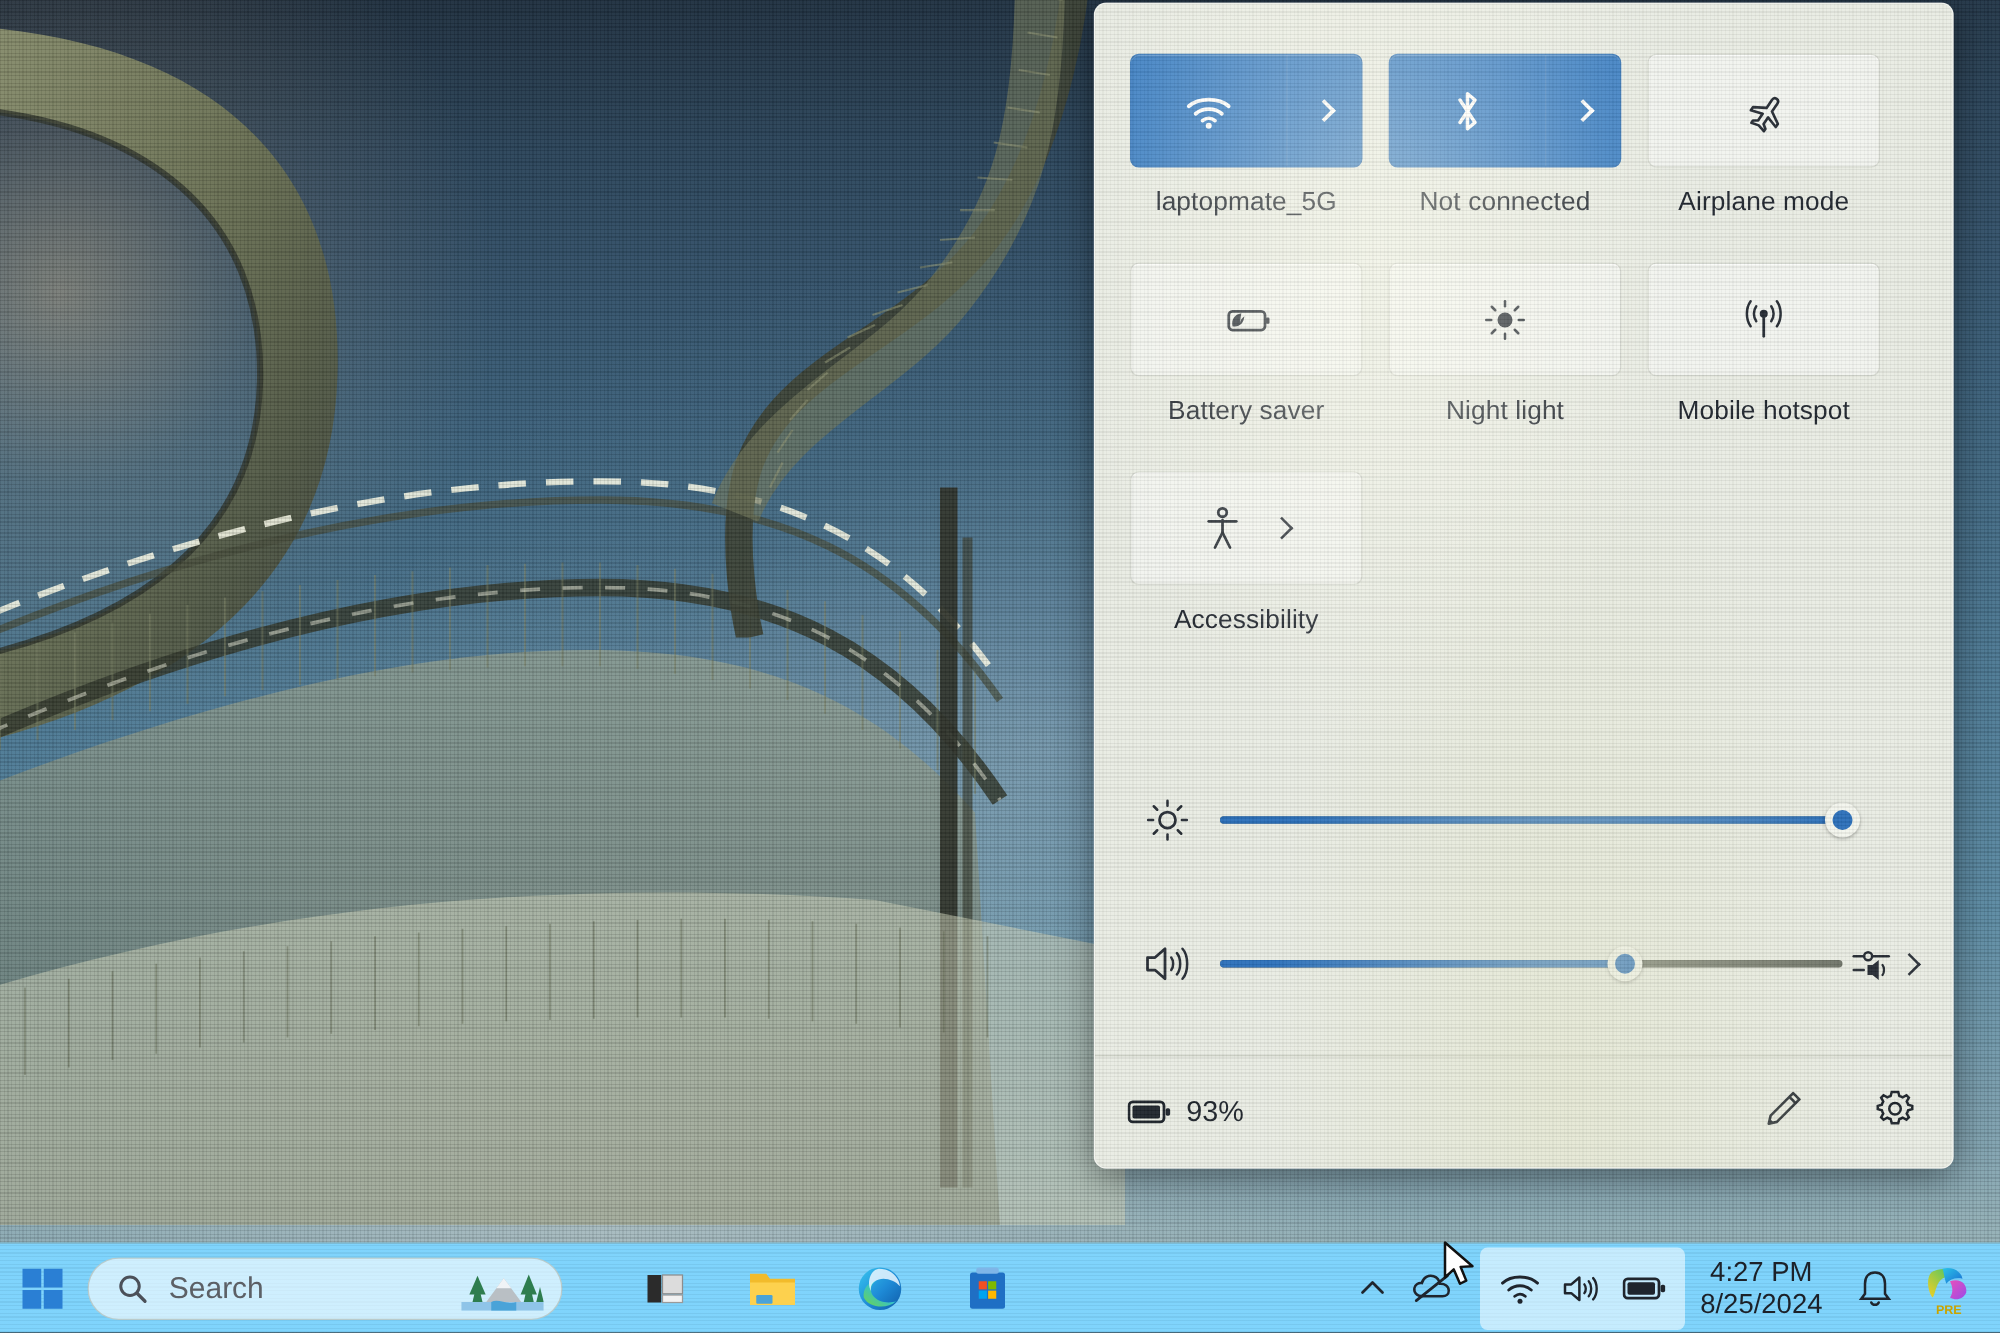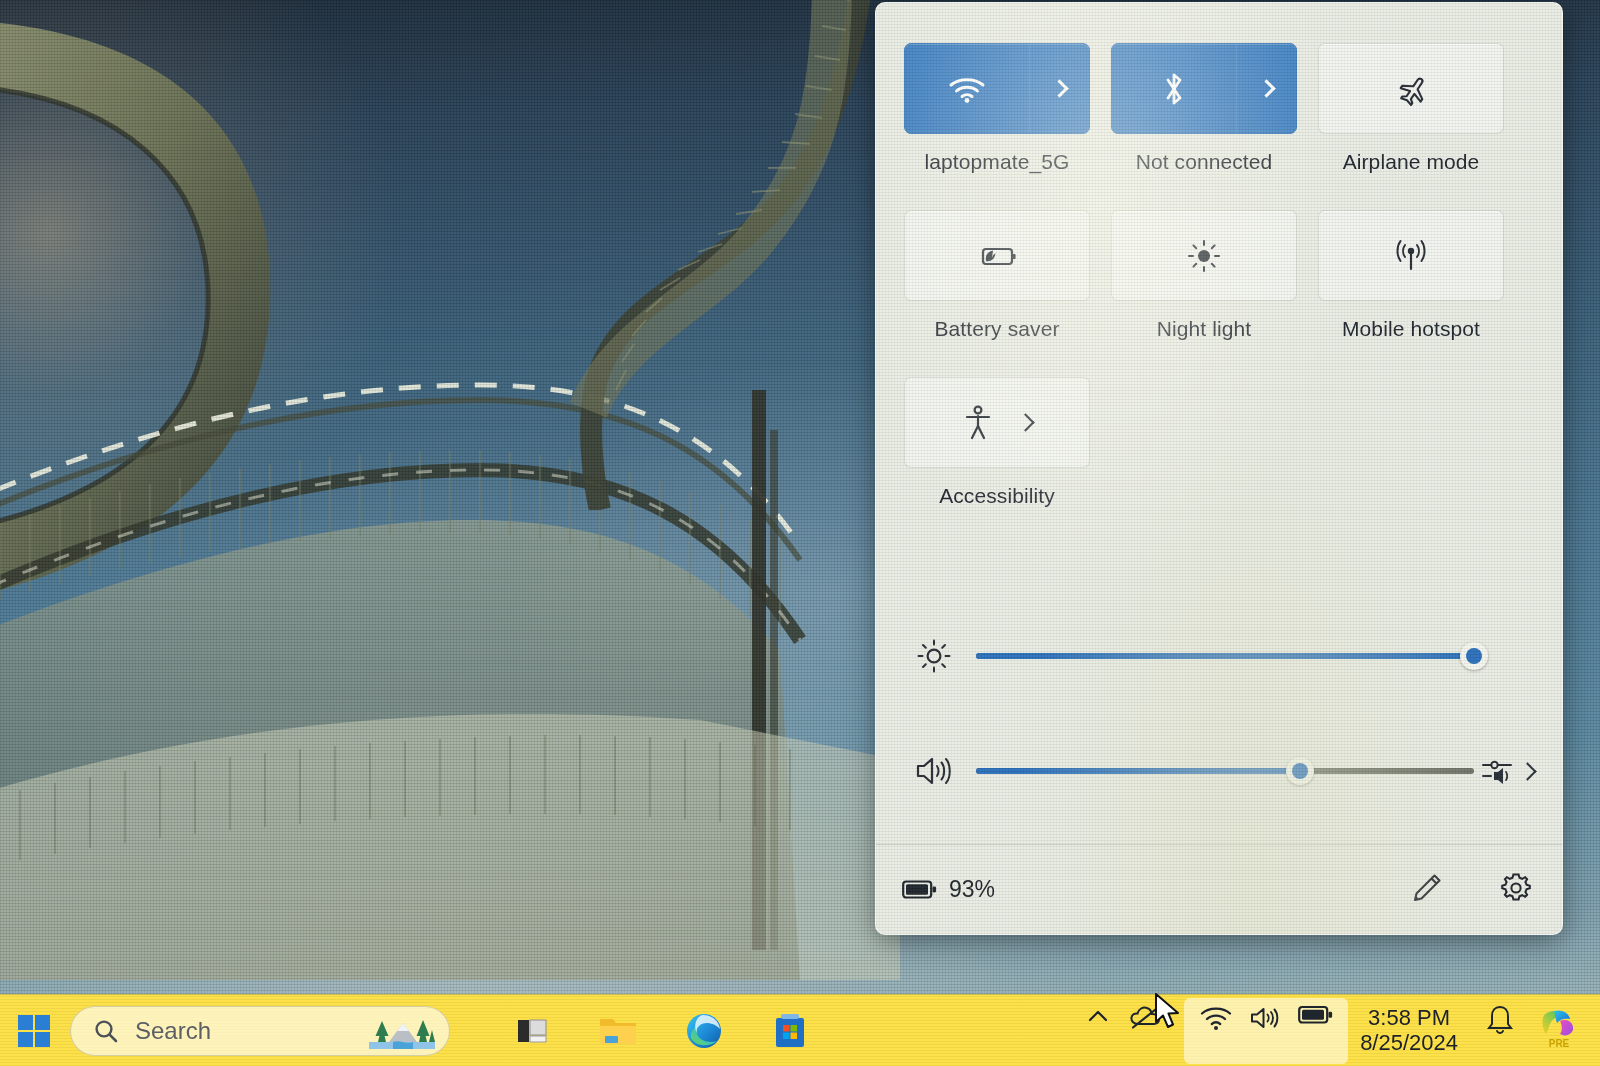--- a/index.html
+++ b/index.html
@@ -183,21 +183,21 @@
   }
   #battery-status { display: flex; align-items: center; gap: 11px; }
   #battery-pct { font-size: 23px; color: #1e242b; }
   #qs-footer-actions { margin-left: auto; display: flex; align-items: center; gap: 54px; }
 
   
   #taskbar {
     position: absolute;
     left: 0; right: 0; bottom: 0;
     height: 72px;
-    background: #fde047;
+    background: #7dd3fc;
     border-top: 1px solid rgba(120,120,100,0.35);
     display: flex;
     align-items: center;
   }
   #taskbar::after {
     content: "";
     position: absolute; inset: 0;
     background-image: repeating-linear-gradient(0deg, rgba(0,0,0,0.05) 0px, rgba(0,0,0,0.05) 1px, rgba(255,255,255,0.02) 1px, rgba(255,255,255,0.02) 3px);
     pointer-events: none;
   }
@@ -213,21 +213,21 @@
     padding: 0 16px 0 22px;
     gap: 16px;
     position: relative;
   }
   #search-placeholder { font-size: 24px; color: #5c6066; }
   #weather-widget { position: absolute; right: 14px; top: 50%; transform: translateY(-50%); }
 
   .tb-icon { width: 60px; height: 60px; display: flex; align-items: center; justify-content: center; }
 
   #taskbar-right { margin-left: auto; display: flex; align-items: center; padding-right: 10px; position: relative; z-index: 2; gap: 0; }
-  .tray-btn { width: 48px; height: 54px; display: flex; align-items: flex-start; justify-content: center; }
+  .tray-btn { width: 48px; height: 54px; display: flex; align-items: center; justify-content: center; }
   #tray-quick-settings {
     display: flex; align-items: center; gap: 6px;
     background: rgba(255,255,255,0.55);
     border-radius: 6px;
     padding: 6px 10px;
     position: relative;
   }
   #clock { text-align: center; line-height: 1.12; margin: 0 14px 0 12px; font-size: 22px; color: #1c2129; }
   #cursor-arrow { position: absolute; left: 1154px; top: 992px; z-index: 30; }
 </style>
@@ -605,21 +605,21 @@
         <span class="tray-btn" style="width:44px;">
           <svg width="36" height="22" viewBox="0 0 36 22">
             <rect x="1.2" y="3" width="28" height="15.5" rx="3" fill="none" stroke="#1f252d" stroke-width="2.2"></rect>
             <rect x="4" y="5.8" width="22" height="9.9" rx="1.5" fill="#1f252d"></rect>
             <rect x="30.5" y="7.8" width="3.6" height="6" rx="1.4" fill="#1f252d"></rect>
           </svg>
         </span>
       </div>
 
       <div id="clock">
-        <div>3:58 PM</div>
+        <div>4:27 PM</div>
         <div>8/25/2024</div>
       </div>
 
       <div class="tray-btn" style="width:56px;">
         <svg width="30" height="32" viewBox="0 0 30 32">
           <path d="M15 3 C 20 3 23 6.5 23 12 L23 20 L26 24 L4 24 L7 20 L7 12 C 7 6.5 10 3 15 3 Z" fill="none" stroke="#1f252d" stroke-width="2"></path>
           <path d="M12 27 C 13 29.5 17 29.5 18 27" fill="none" stroke="#1f252d" stroke-width="2" stroke-linecap="round"></path>
         </svg>
       </div>
 

